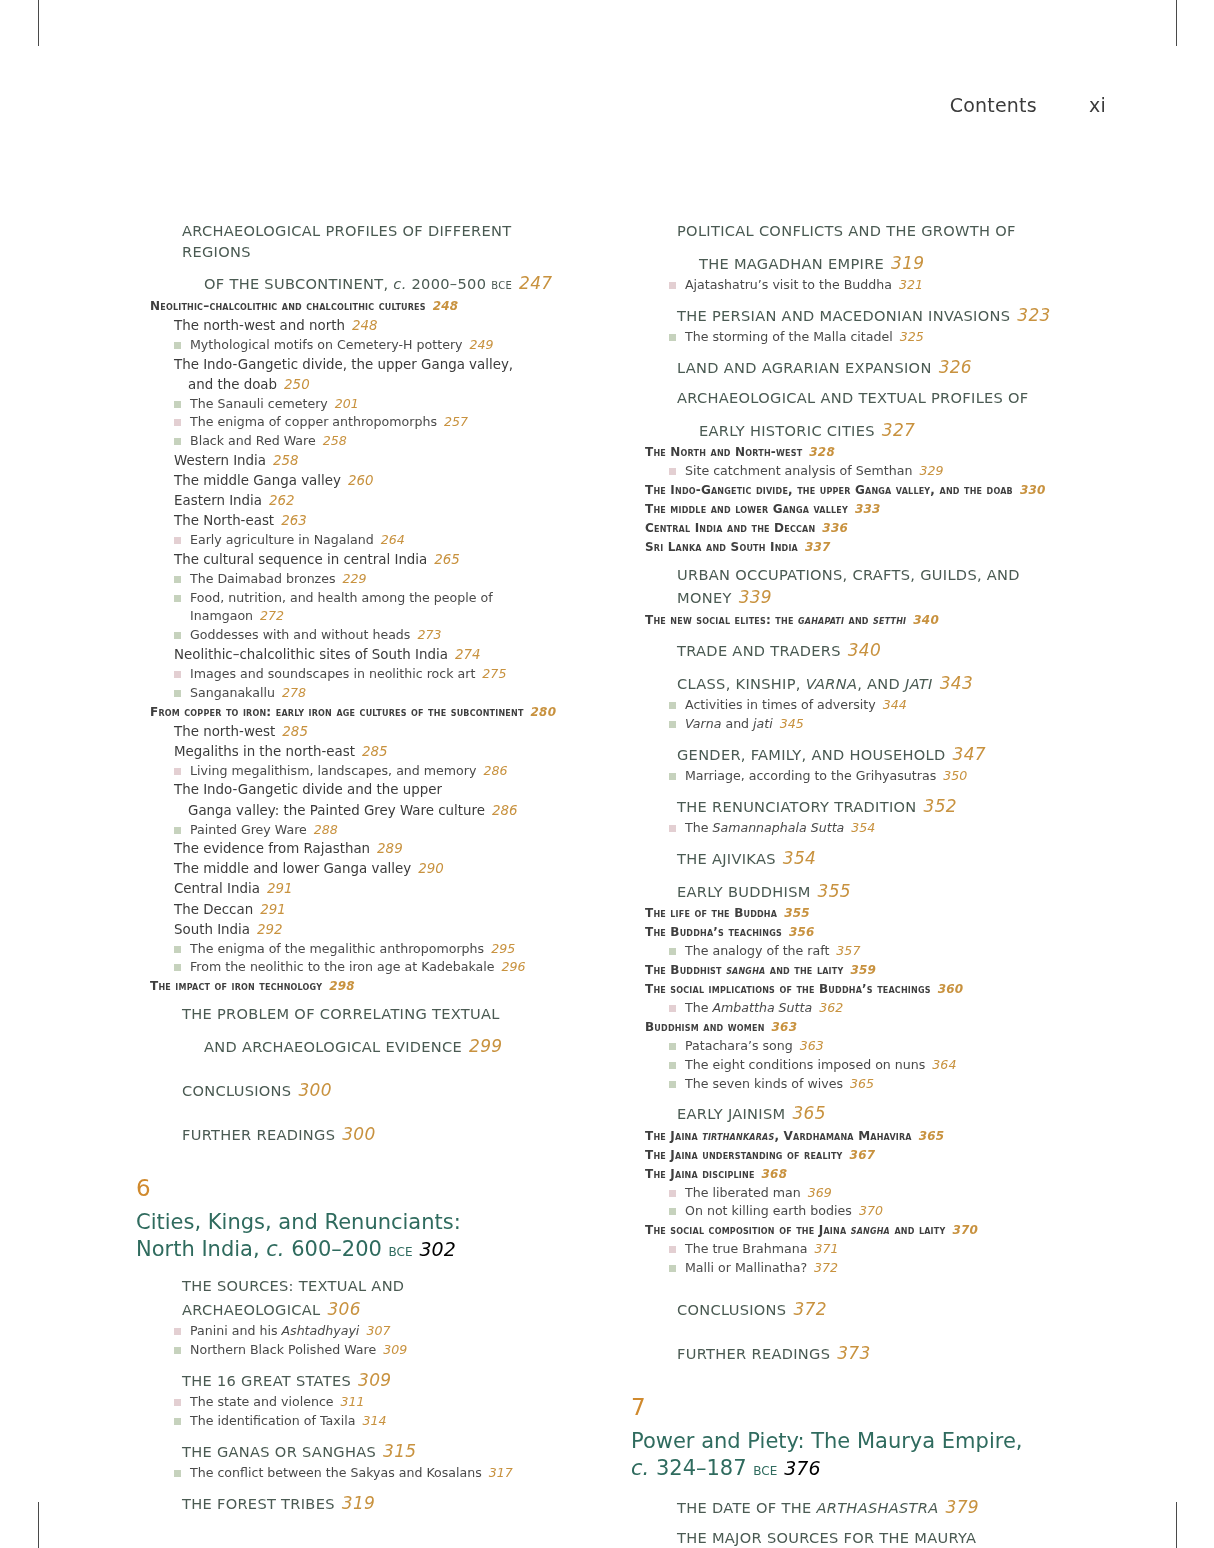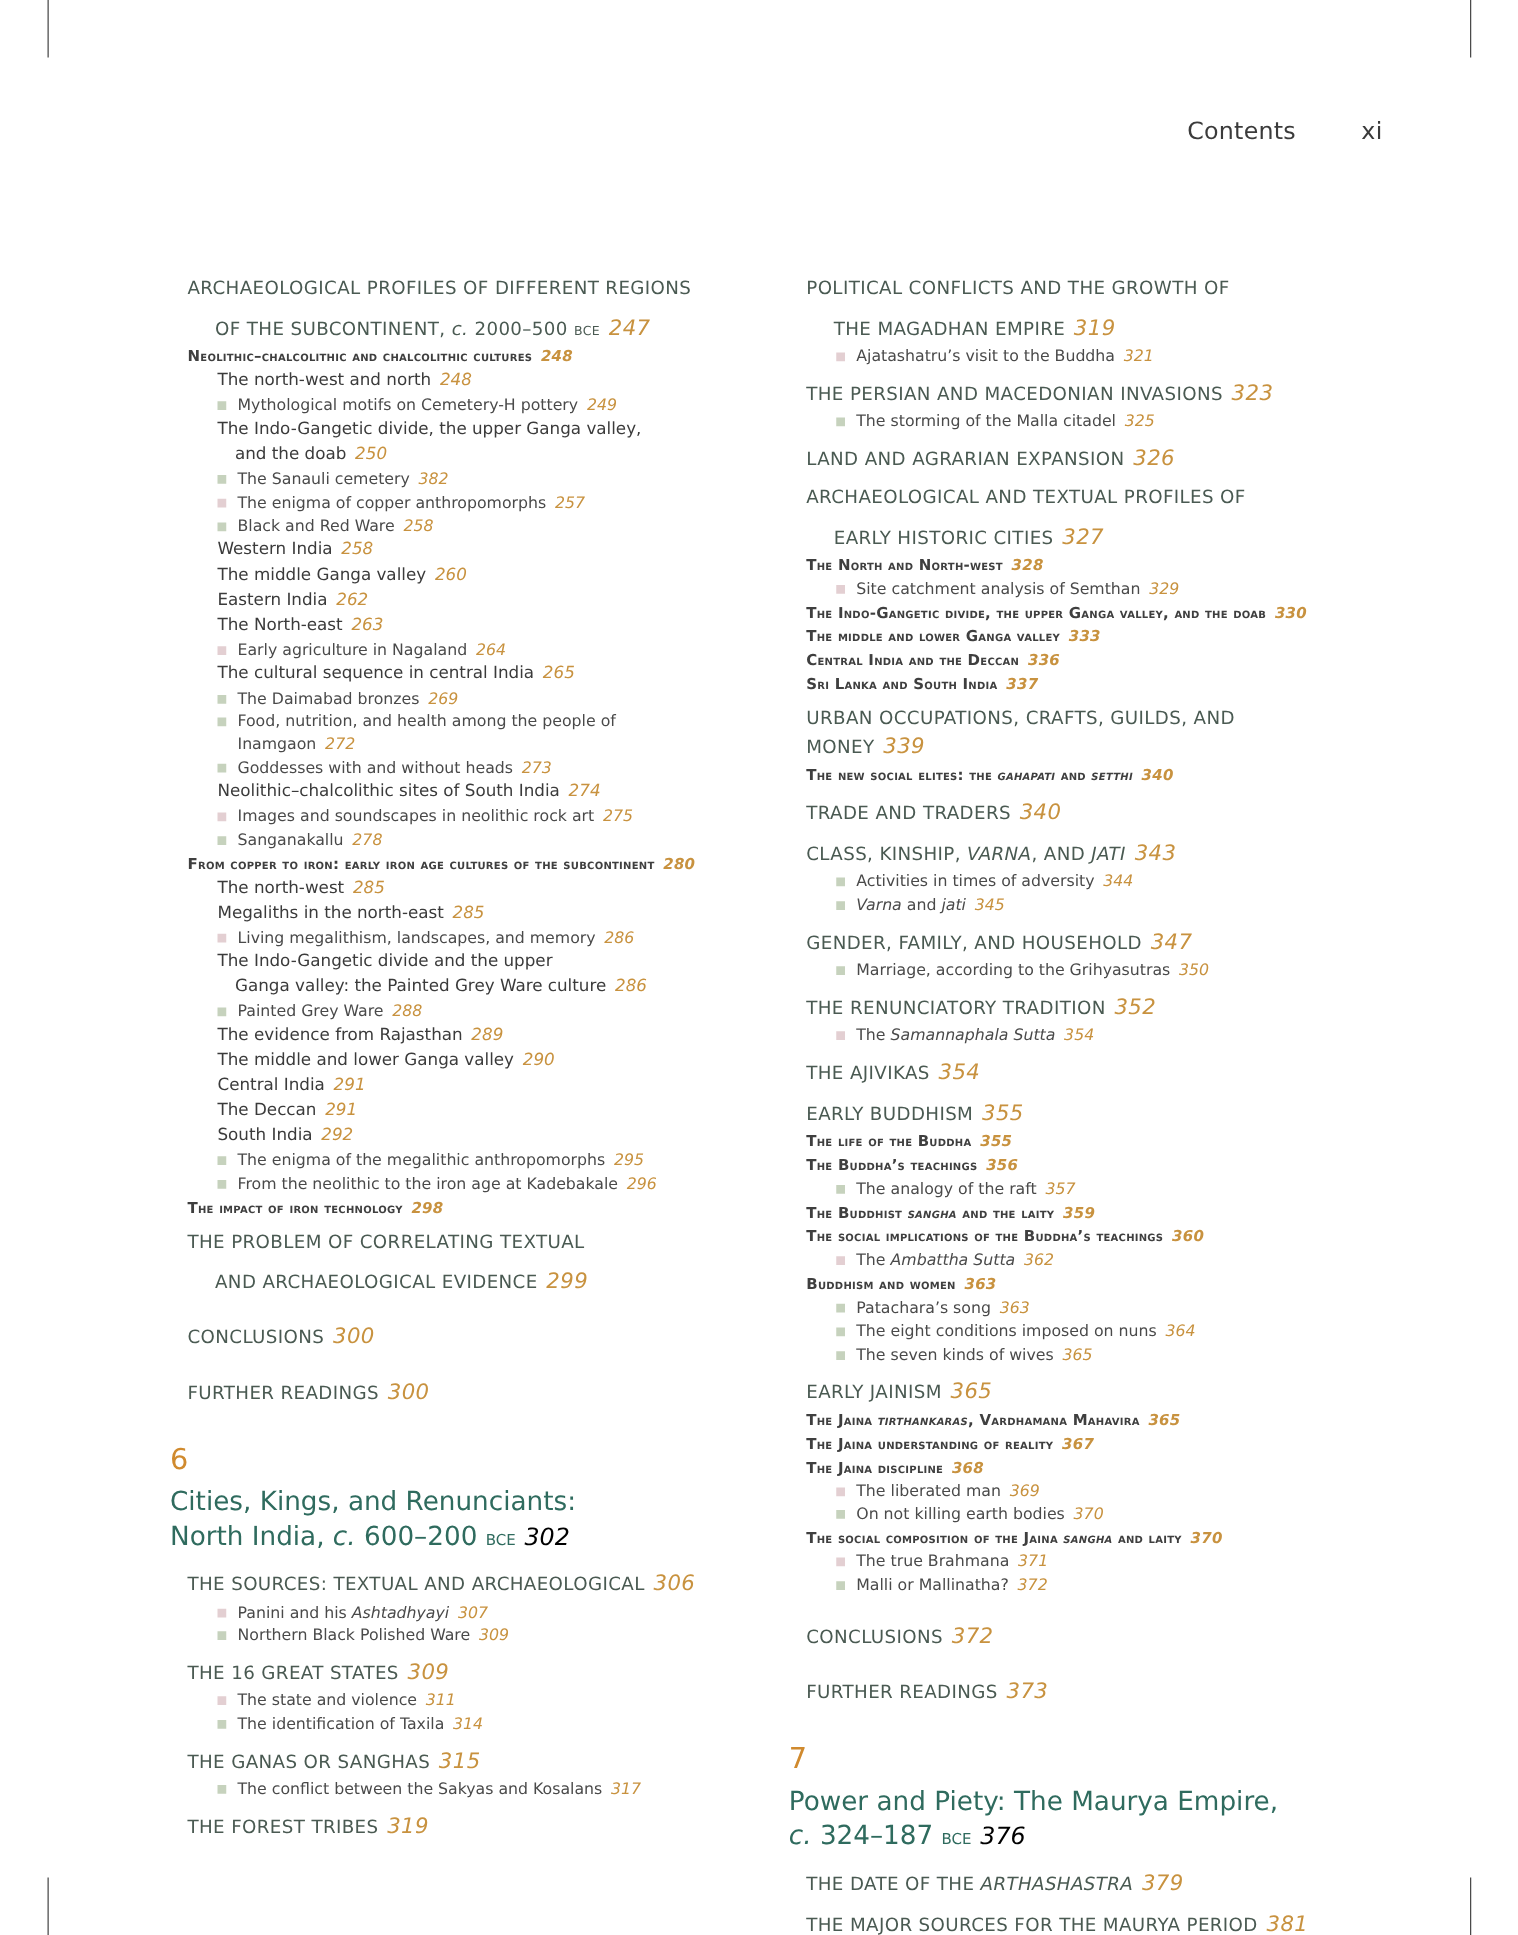--- a/index.html
+++ b/index.html
@@ -58,20 +58,21 @@
     margin-left: 7px;
     white-space: nowrap;
   }
 
   
   .lvlA {
     font-size: 14.6px;
     color: #4a5a52;
     letter-spacing: .3px;
     margin-top: 9px;
+    margin-left: 32px;
   }
   .lvlA .num { color: #c8923f; font-size: 17px; }
   .lvlA.indent2 { text-indent: 0; padding-left: 22px; }
 
   
   .lvlB {
     font-size: 12px;
     color: #3f3f3f;
     font-variant: small-caps;
     letter-spacing: .2px;
@@ -156,30 +157,30 @@
 
 <div class="columns">
   <div class="col" id="col-left">
       <div class="entry lvlA"><span>ARCHAEOLOGICAL PROFILES OF DIFFERENT REGIONS</span></div>
       <div class="entry lvlA indent2"><span>OF THE SUBCONTINENT, <i>c.</i> 2000–500 <span class="sc">bce</span></span><span class="num">247</span></div>
       <div class="entry lvlB"><span>Neolithic–chalcolithic and chalcolithic cultures</span><span class="num">248</span></div>
       <div class="entry lvlC"><span>The north-west and north</span><span class="num">248</span></div>
       <div class="entry lvlD green"><span>Mythological motifs on Cemetery-H pottery</span><span class="num">249</span></div>
       <div class="entry lvlC"><span>The Indo-Gangetic divide, the upper Ganga valley,</span></div>
       <div class="entry lvlC" style="padding-left: 38px;"><span>and the doab</span><span class="num">250</span></div>
-      <div class="entry lvlD green"><span>The Sanauli cemetery</span><span class="num">382</span></div>
+      <div class="entry lvlD green"><span>The Sanauli cemetery</span><span class="num">201</span></div>
       <div class="entry lvlD pink"><span>The enigma of copper anthropomorphs</span><span class="num">257</span></div>
       <div class="entry lvlD green"><span>Black and Red Ware</span><span class="num">258</span></div>
       <div class="entry lvlC"><span>Western India</span><span class="num">258</span></div>
       <div class="entry lvlC"><span>The middle Ganga valley</span><span class="num">260</span></div>
       <div class="entry lvlC"><span>Eastern India</span><span class="num">262</span></div>
       <div class="entry lvlC"><span>The North-east</span><span class="num">263</span></div>
       <div class="entry lvlD pink"><span>Early agriculture in Nagaland</span><span class="num">264</span></div>
       <div class="entry lvlC"><span>The cultural sequence in central India</span><span class="num">265</span></div>
-      <div class="entry lvlD green"><span>The Daimabad bronzes</span><span class="num">269</span></div>
+      <div class="entry lvlD green"><span>The Daimabad bronzes</span><span class="num">229</span></div>
       <div class="entry lvlD green"><span>Food, nutrition, and health among the people of Inamgaon</span><span class="num">272</span></div>
       <div class="entry lvlD green"><span>Goddesses with and without heads</span><span class="num">273</span></div>
       <div class="entry lvlC"><span>Neolithic–chalcolithic sites of South India</span><span class="num">274</span></div>
       <div class="entry lvlD pink"><span>Images and soundscapes in neolithic rock art</span><span class="num">275</span></div>
       <div class="entry lvlD green"><span>Sanganakallu</span><span class="num">278</span></div>
       <div class="entry lvlB"><span>From copper to iron: early iron age cultures of the subcontinent</span><span class="num">280</span></div>
       <div class="entry lvlC"><span>The north-west</span><span class="num">285</span></div>
       <div class="entry lvlC"><span>Megaliths in the north-east</span><span class="num">285</span></div>
       <div class="entry lvlD pink"><span>Living megalithism, landscapes, and memory</span><span class="num">286</span></div>
       <div class="entry lvlC"><span>The Indo-Gangetic divide and the upper</span></div>

